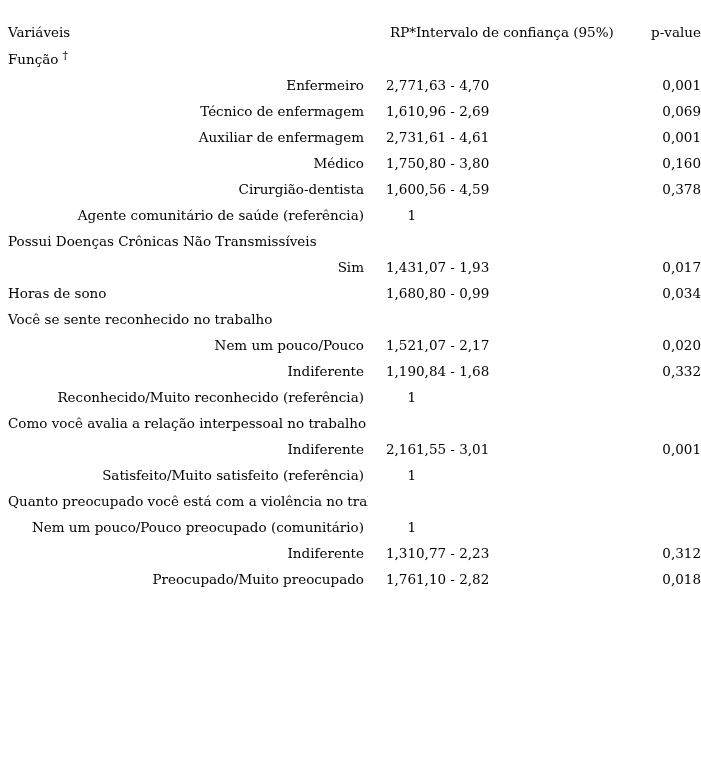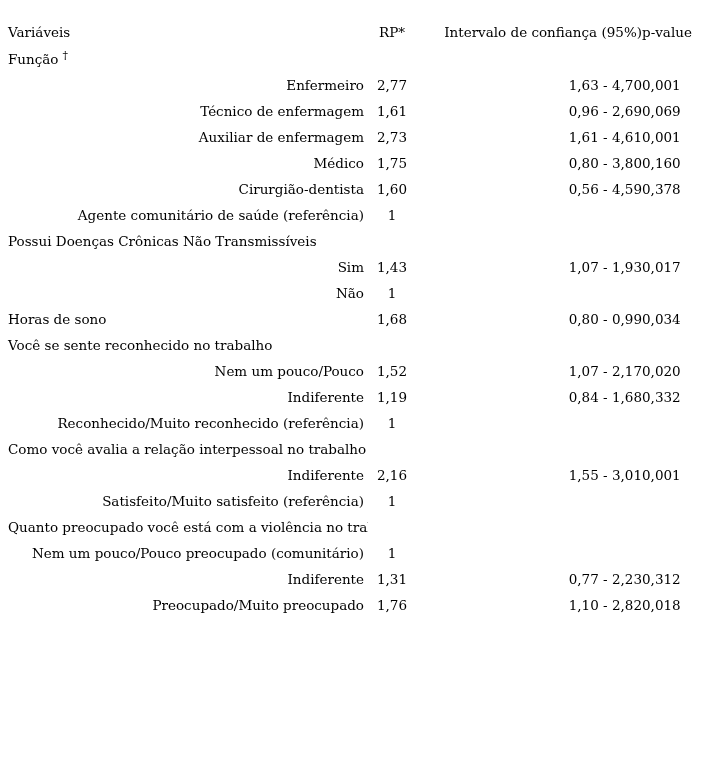--- a/index.html
+++ b/index.html
@@ -26,23 +26,23 @@
     font-weight: normal;
     padding: 0;
     height: 26px;
     vertical-align: middle;
     white-space: nowrap;
     overflow: hidden;
   }
   thead tr { height: 28px; }
   th.h-var, td.var-cell { text-align: left; padding-left: 8px; }
   tr.indent td.var-cell { padding-left: 22px; text-align: right; }
-  th.h-rp, td.rp-cell { text-align: center; }
-  th.h-ci, td.ci-cell { text-align: right; }
-  th.h-p,  td.p-cell  { text-align: left; }
+  th.h-rp, td.rp-cell { text-align: right; }
+  th.h-ci, td.ci-cell { text-align: left; }
+  th.h-p,  td.p-cell  { text-align: right; }
   sup.dagger {
     font-size: 11px;
     margin-left: 4px;
     line-height: 0;
   }
 </style>
 </head>
 <body>
 
 <table>
@@ -135,28 +135,20 @@
 
   <tr class="indent">
     <td class="var-cell">
       <span>Sim</span><sup class="dagger"></sup>
     </td>
     <td class="rp-cell">1,43</td>
     <td class="ci-cell">1,07 - 1,93</td>
     <td class="p-cell">0,017</td>
   </tr>
 
-  <tr class="indent">
-    <td class="var-cell">
-      <span>Não</span><sup class="dagger"></sup>
-    </td>
-    <td class="rp-cell">1</td>
-    <td class="ci-cell"></td>
-    <td class="p-cell"></td>
-  </tr>
 
   <tr>
     <td class="var-cell">
       <span>Horas de sono</span><sup class="dagger"></sup>
     </td>
     <td class="rp-cell">1,68</td>
     <td class="ci-cell">0,80 - 0,99</td>
     <td class="p-cell">0,034</td>
   </tr>
 

